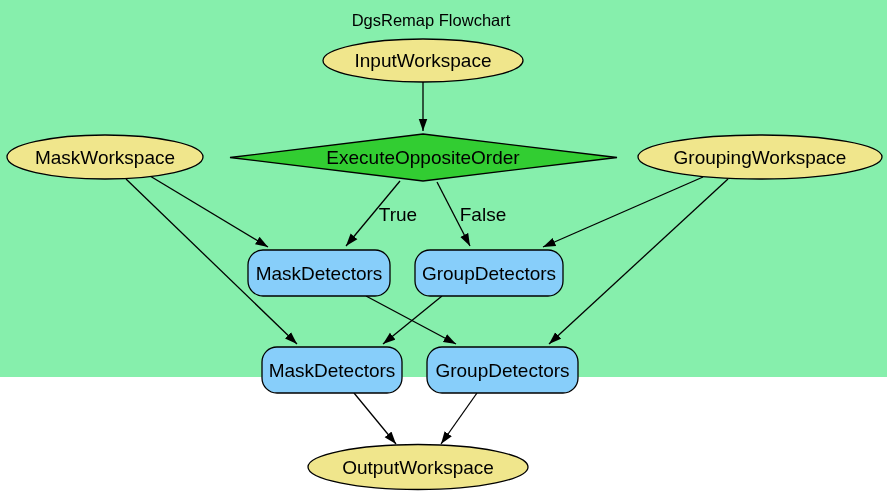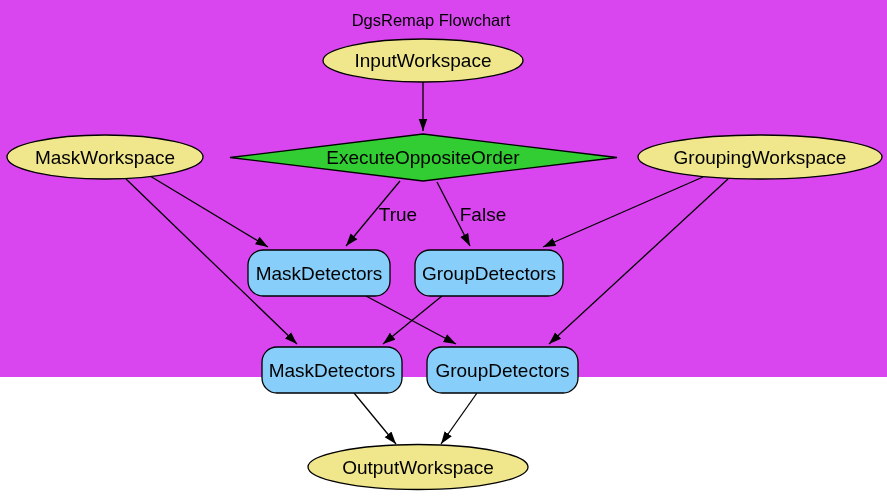--- a/index.html
+++ b/index.html
@@ -8,21 +8,21 @@
     background: #ffffff;
     width: 887px;
     height: 497px;
     overflow: hidden;
     font-family: "Liberation Sans", sans-serif;
   }
   .canvas {
     position: relative;
     width: 887px;
     height: 377px;
-    background: #d946ef;
+    background: #86efac;
   }
   svg { display: block; }
   .node-shape { stroke: #000000; stroke-width: 1.3; }
   .edge-line { stroke: #000000; stroke-width: 1.3; fill: none; }
   .node-label {
     font-family: "Liberation Sans", sans-serif;
     font-size: 19px;
     fill: #000000;
     text-anchor: middle;
   }

